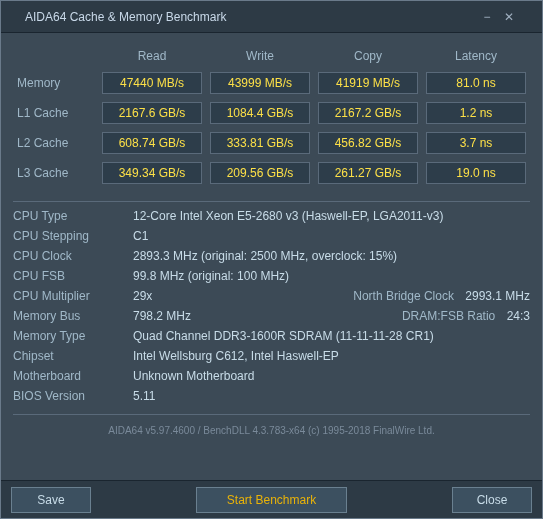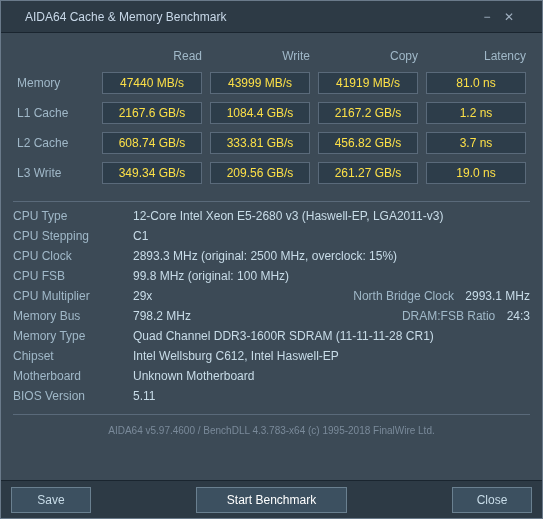--- a/index.html
+++ b/index.html
@@ -62,21 +62,21 @@
     }
     .benchmark-table {
       width: 100%;
       border-collapse: separate;
       border-spacing: 0 6px;
       margin-bottom: 4px;
     }
     .benchmark-table th {
       color: #a0b8c8;
       font-weight: normal;
-      text-align: right;
+      text-align: center;
       padding: 2px 4px;
       font-size: 12px;
     }
     .benchmark-table th:first-child { text-align: left; }
     .benchmark-table td {
       color: #c8dce8;
       padding: 1px 4px;
       font-size: 12px;
       margin-left: 35px;
     }
@@ -140,21 +140,21 @@
       border: 1px solid #6a8090;
       color: #c8dce8;
       padding: 5px 18px;
       cursor: pointer;
       font-size: 12px;
       min-width: 80px;
     }
     .bench-btn {
       background: #3c5060;
       border: 1px solid #6a8090;
-      color: #ffffff;
+      color: #eab308;
       padding: 5px 30px;
       cursor: pointer;
       font-size: 12px;
     }
   </style>
 </head>
 <body>
 
 <div class="window">
 
@@ -194,21 +194,21 @@
       <td><span class="value-box">1.2 ns</span></td>
     </tr>
           <tr>
       <td>L2 Cache</td>
       <td><span class="value-box">608.74 GB/s</span></td>
       <td><span class="value-box">333.81 GB/s</span></td>
       <td><span class="value-box">456.82 GB/s</span></td>
       <td><span class="value-box">3.7 ns</span></td>
     </tr>
           <tr>
-      <td>L3 Write</td>
+      <td>L3 Cache</td>
       <td><span class="value-box">349.34 GB/s</span></td>
       <td><span class="value-box">209.56 GB/s</span></td>
       <td><span class="value-box">261.27 GB/s</span></td>
       <td><span class="value-box">19.0 ns</span></td>
     </tr>
         </tbody>
     </table>
 
     <div class="divider"></div>
 

